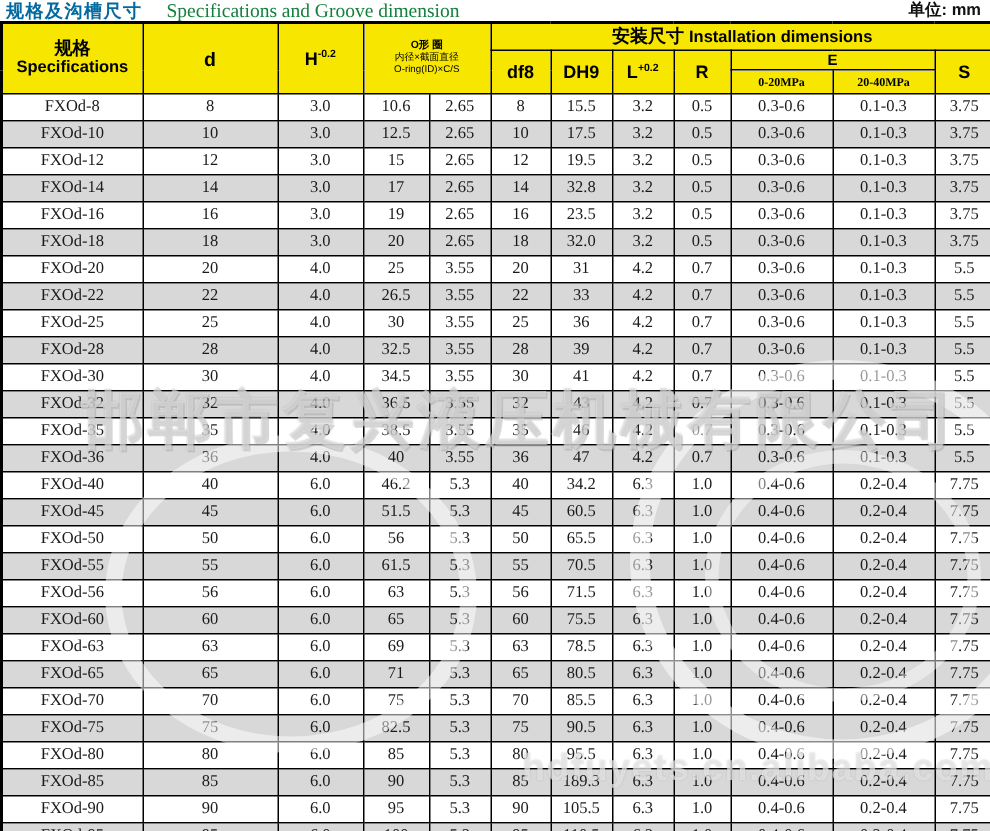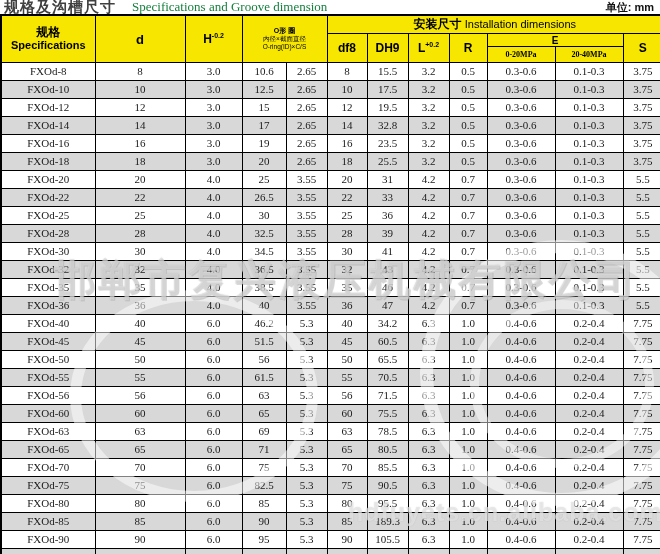--- a/index.html
+++ b/index.html
@@ -6,21 +6,21 @@
   body{
     width:660px;height:554px;position:relative;overflow:hidden;
     background:#ffffff;
     font-family:"Liberation Sans", sans-serif;
   }
   .titlebar{
     position:absolute;left:0;top:0;width:660px;height:14px;
     display:flex;align-items:center;
   }
   .title-zh{
-    font-weight:bold;font-size:15px;color:#404040;margin-left:4px;line-height:14px;
+    font-weight:bold;font-size:12px;color:#0369a1;margin-left:4px;line-height:14px;
     letter-spacing:1px;white-space:nowrap;
   }
   .title-en{
     font-family:"Liberation Serif", serif;font-size:13px;color:#15803d;
     margin-left:16px;line-height:14px;white-space:nowrap;
   }
   .title-unit{
     margin-left:auto;margin-right:6px;font-size:11px;color:#111;font-weight:bold;
     line-height:14px;white-space:nowrap;
   }
@@ -53,21 +53,21 @@
   tr.hrow2{height:12px}
   tr.hrow3{height:16px}
   th.spec-head{font-size:12px;line-height:13px;}
   th.spec-head .en{font-size:11px;}
   th.d-head{font-size:13px;}
   th.tol{font-size:12px;}
   th.tol sup{font-size:7px;vertical-align:super;}
   th.oring{font-size:7px;line-height:8px;font-weight:bold;}
   th.oring .l2,.oring .l3{font-size:6.5px;font-weight:normal;}
   th.install{font-size:12px;}
-  th.install .en{font-size:11px;font-weight:normal;}
+  th.install .en{font-size:11px;font-weight:bold;}
   th.sub{font-size:12px;}
   th.e-head{font-size:10px;height:12px;line-height:11px;}
   th.mpa{font-size:8px;font-weight:bold;font-family:Liberation Serif, serif;}
   tbody td{
     font-family:"Liberation Serif", serif;
     font-size:11px;color:#1a1a1a;height:17px;line-height:15px;
     background:#ffffff;
   }
   tbody tr.alt td{background:#d8d8d8;}
   
@@ -221,21 +221,21 @@
         <td>0.1-0.3</td>
         <td>3.75</td>
       </tr>
       <tr class="alt">
         <td>FXOd-18</td>
         <td>18</td>
         <td>3.0</td>
         <td>20</td>
         <td>2.65</td>
         <td>18</td>
-        <td>25.5</td>
+        <td>32.0</td>
         <td>3.2</td>
         <td>0.5</td>
         <td>0.3-0.6</td>
         <td>0.1-0.3</td>
         <td>3.75</td>
       </tr>
       <tr>
         <td>FXOd-20</td>
         <td>20</td>
         <td>4.0</td>

